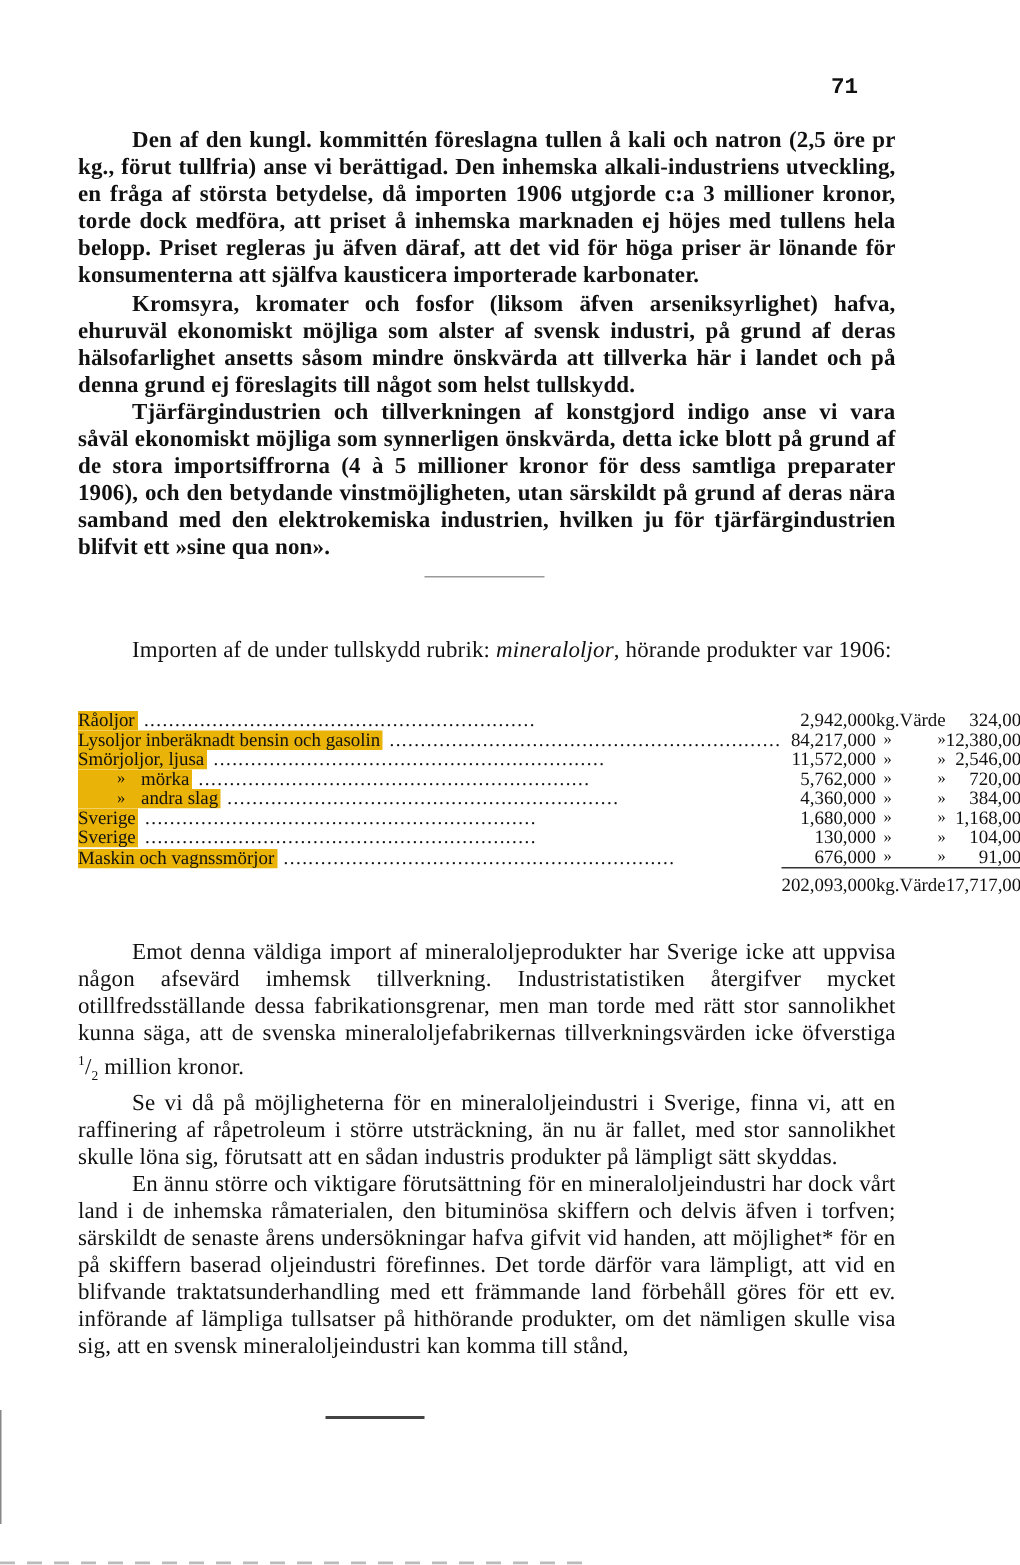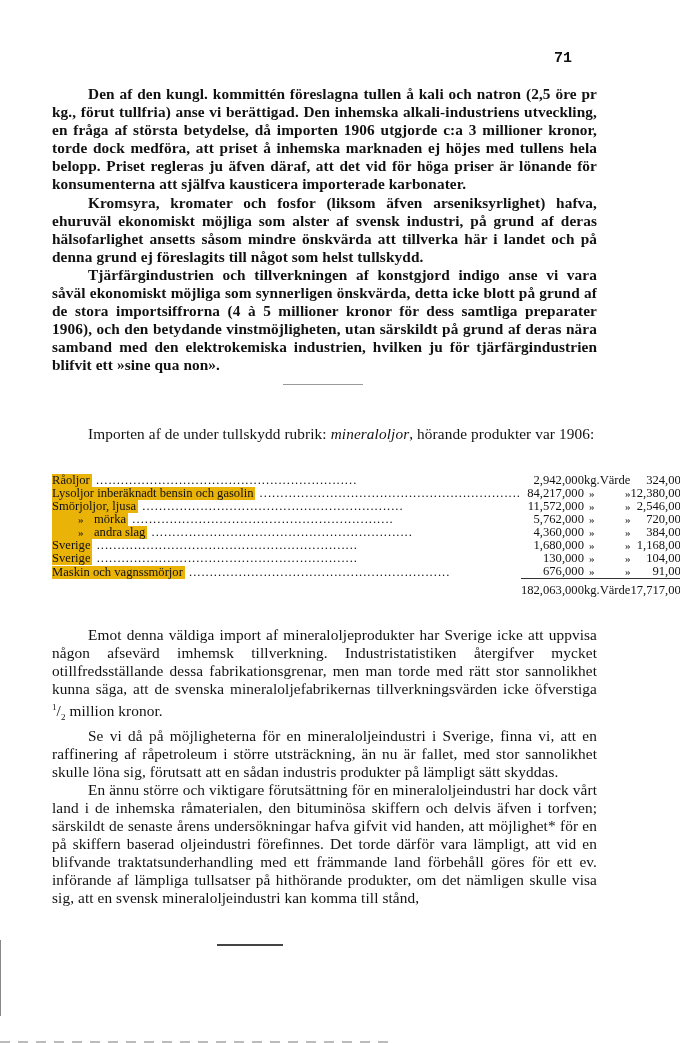--- a/index.html
+++ b/index.html
@@ -145,21 +145,21 @@
         <td class="name">
           <span class="wrap"><span class="lbl">Maskin och vagnssmörjor</span><span class="dots"></span></span>
         </td>
         <td class="qty">676,000</td>
         <td class="unit ditto-mark">»</td>
         <td class="varde ditto-mark">»</td>
         <td class="val">91,000</td>
       </tr>
       <tr class="total">
         <td></td>
-        <td class="qty">182,063,000</td>
+        <td class="qty">202,093,000</td>
         <td class="unit">kg.</td>
         <td class="varde">Värde</td>
         <td class="val">17,717,000</td>
       </tr>
     </tbody>
 </table>
 
 <div class="body-text" id="block3">
   <p><span>Emot denna väldiga import af mineraloljeprodukter har Sverige icke att uppvisa någon afsevärd imhemsk tillverkning. Industristatistiken återgifver mycket otillfredsställande dessa fabrikationsgrenar, men man torde med rätt stor sannolikhet kunna säga, att de svenska mineraloljefabrikernas tillverkningsvärden icke öfverstiga </span><span class="frac"><sup>1</sup>/<sub>2</sub></span><span> million kronor.</span></p>
   <p>Se vi då på möjligheterna för en mineraloljeindustri i Sverige, finna vi, att en raffinering af råpetroleum i större utsträckning, än nu är fallet, med stor sannolikhet skulle löna sig, förutsatt att en sådan industris produkter på lämpligt sätt skyddas.</p>

